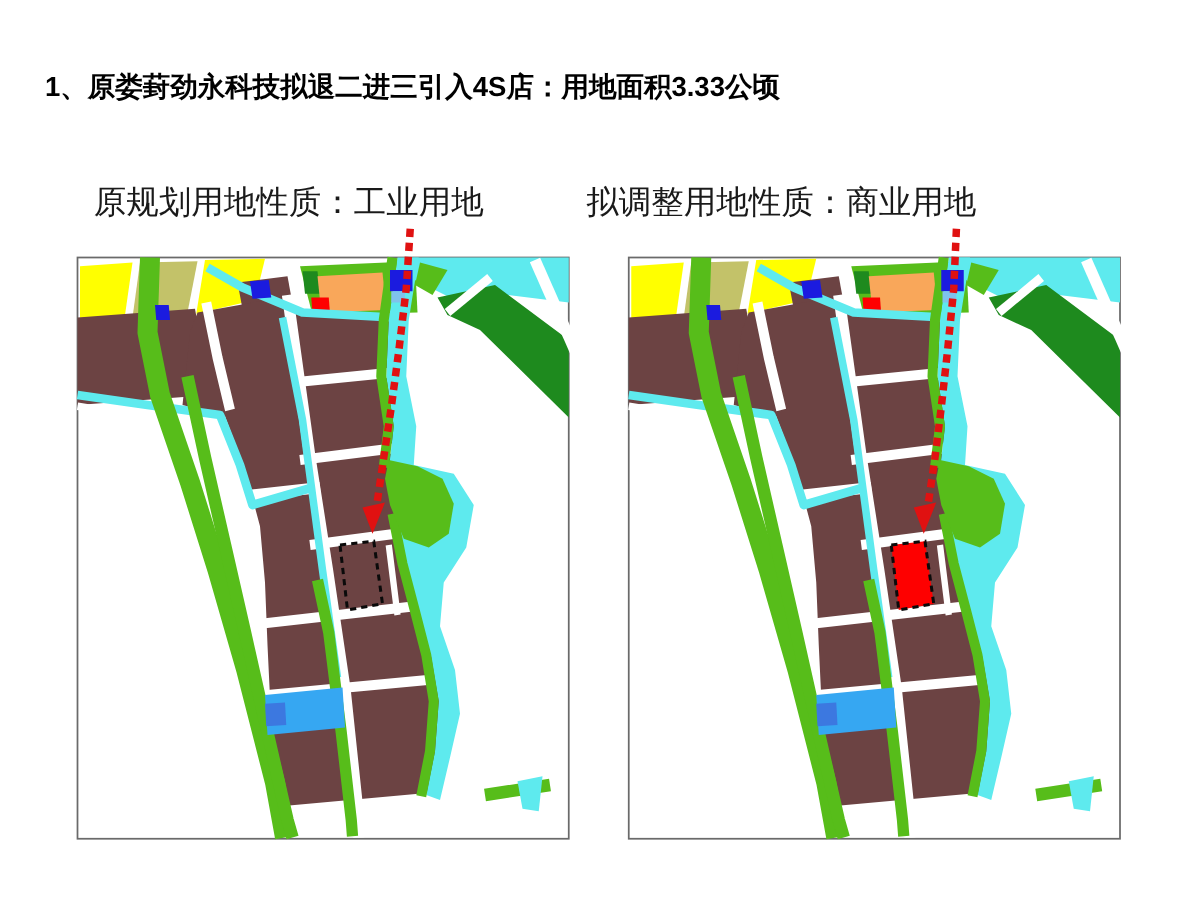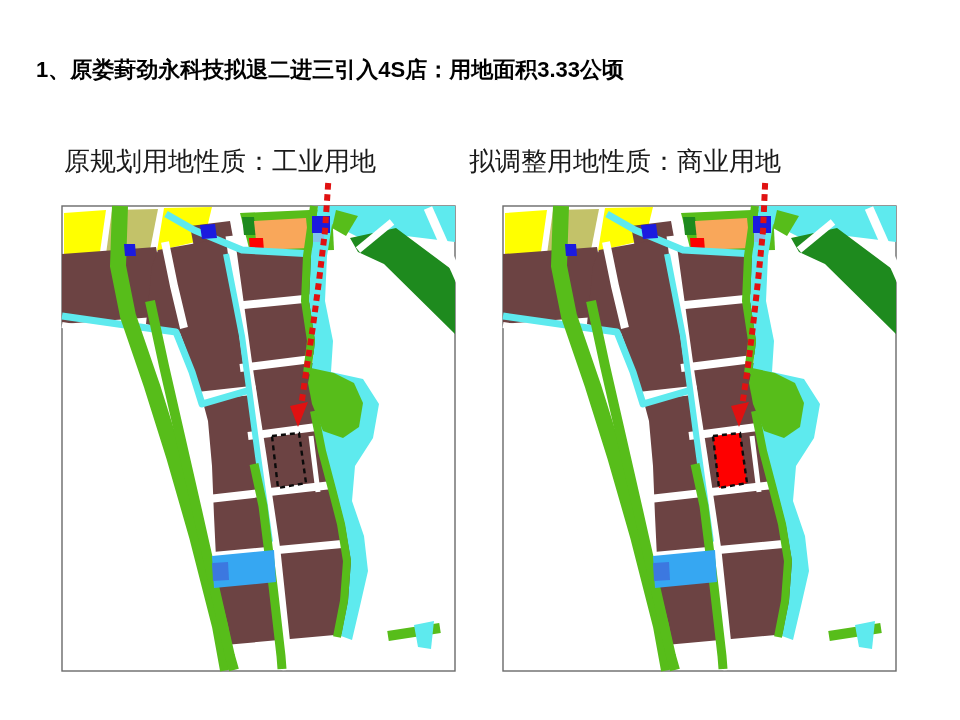--- a/index.html
+++ b/index.html
@@ -4,21 +4,21 @@
 <style>
   html,body{margin:0;padding:0;background:#fff;}
   body{width:960px;height:720px;position:relative;overflow:hidden;
        font-family:"Liberation Sans",sans-serif;}
   .slide{position:absolute;inset:0;background:#fff;}
   .title{position:absolute;left:36px;top:56px;width:900px;margin:0;
          font-size:22px;line-height:1.25;font-weight:bold;color:var(--text_color);
          font-family:"Liberation Sans","DejaVu Sans",sans-serif;letter-spacing:0;}
   .caption{position:absolute;top:144px;font-size:26px;color:#1a1a1a;
            font-family:"Liberation Serif","DejaVu Serif",serif;white-space:nowrap;}
-  .caption.left{left:64px;text-align:right;} .caption.right{left:469px;}
+  .caption.left{left:75px;text-align:right;} .caption.right{left:469px;}
   svg.map{position:absolute;top:181px;width:396px;height:492px;overflow:visible;}
   svg.map.leftmap{left:61px;} svg.map.rightmap{left:502px;}
   
   .map-bg{fill:#ffffff;stroke:var(--map_border);stroke-width:1.4;}
   .f-yel{fill:var(--land_yellow);} .f-olv{fill:var(--land_olive);}
   .f-org{fill:var(--land_orange);} .f-brn{fill:var(--land_brown);}
   .f-gb{fill:var(--green_bright);} .f-gd{fill:var(--green_dark);}
   .f-cy{fill:var(--water_cyan);}  .f-pond{fill:var(--pond_blue);}
   .f-ponddk{fill:var(--pond_dark_blue);} .f-blu{fill:var(--block_blue);}
   .f-lblu{fill:var(--block_light_blue);} .f-red{fill:var(--mark_red);}

